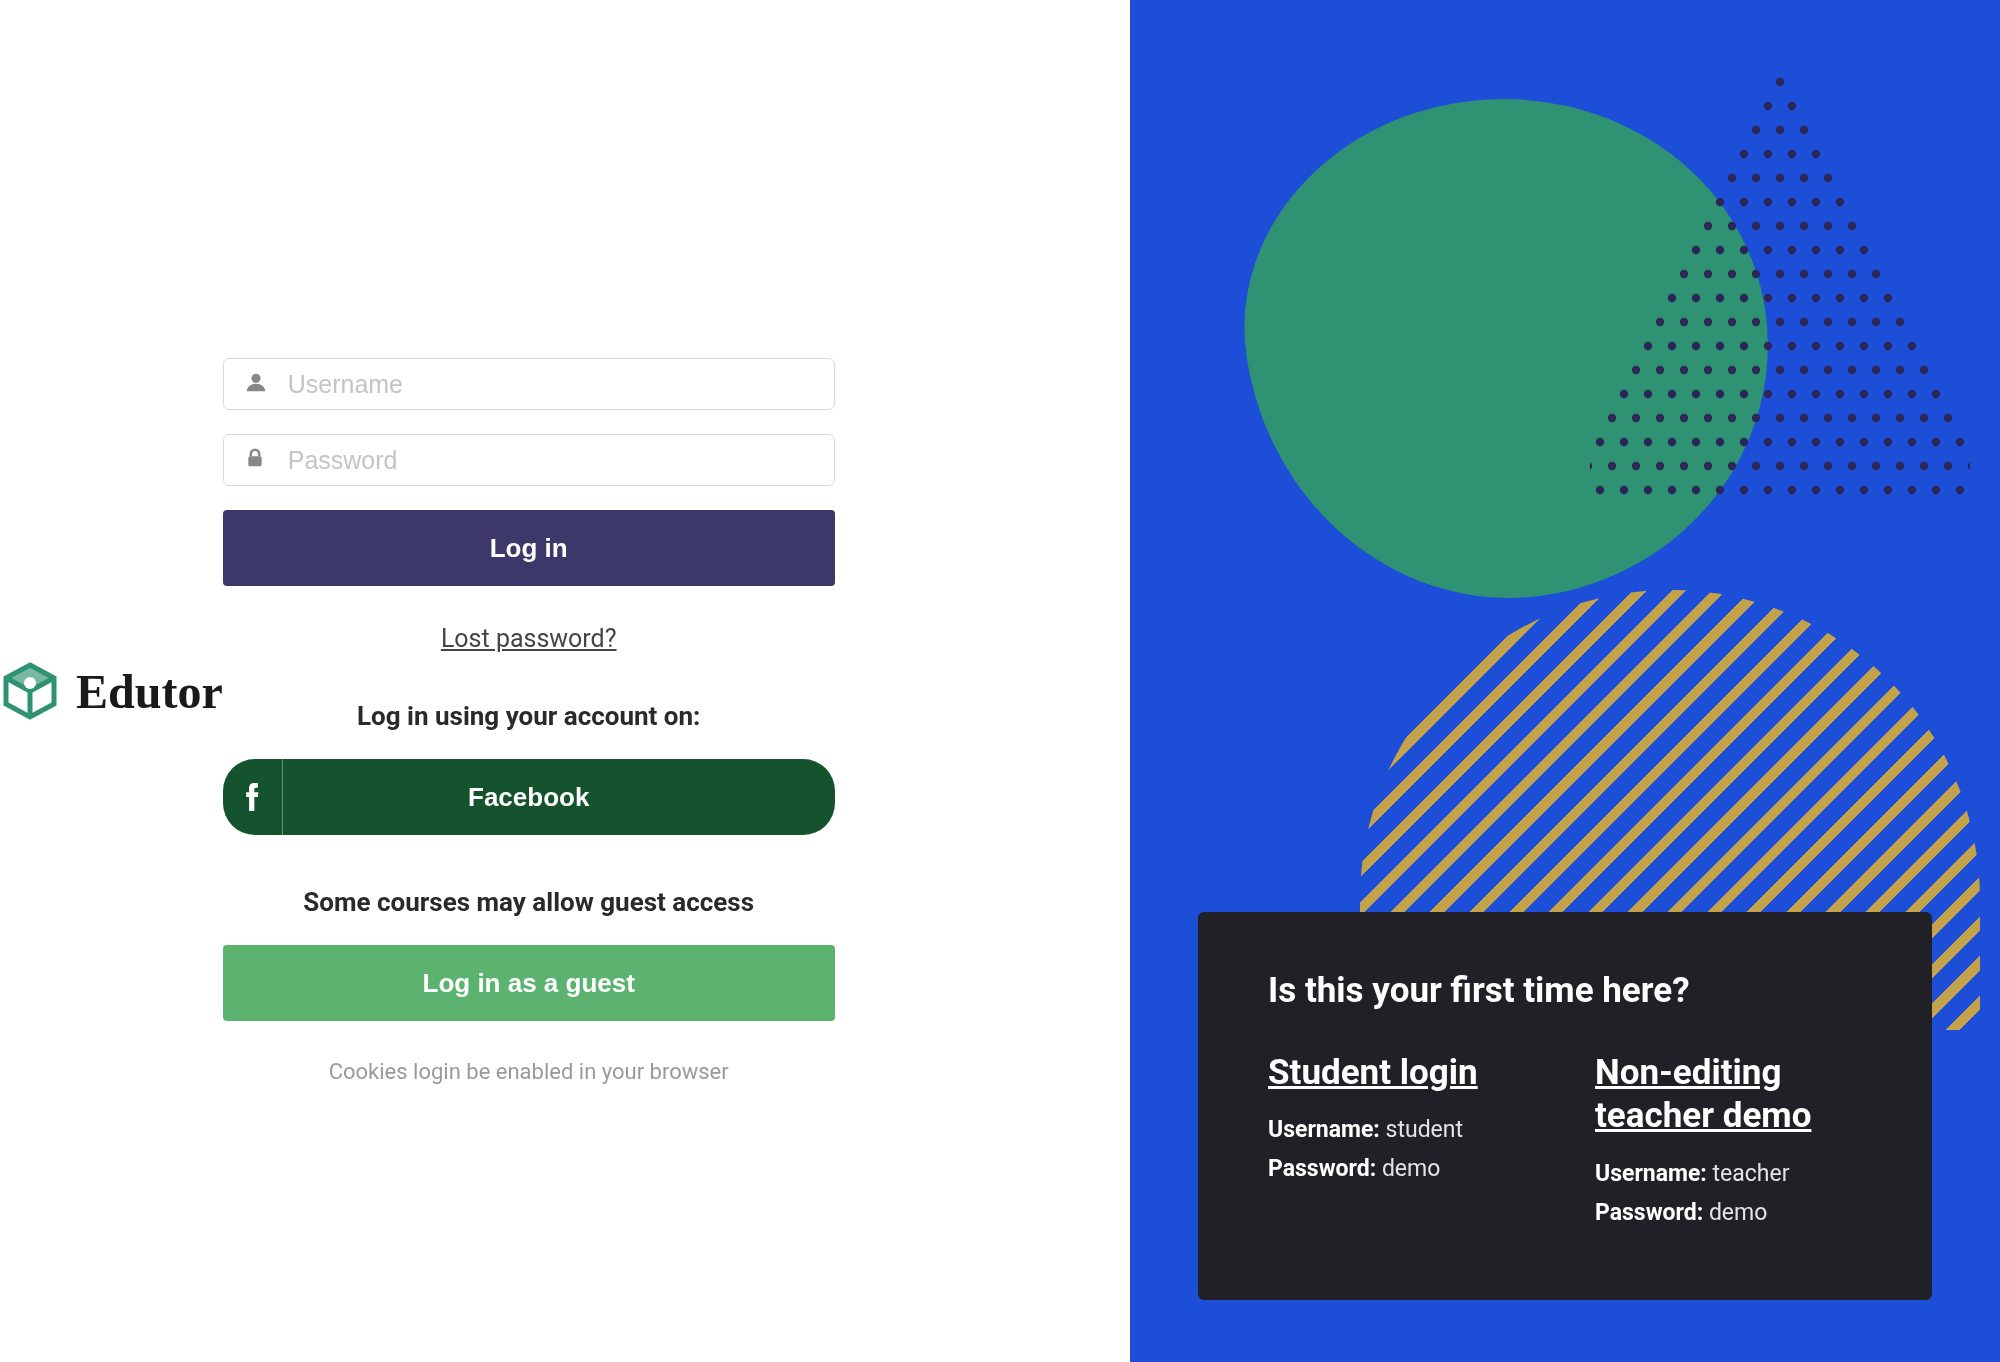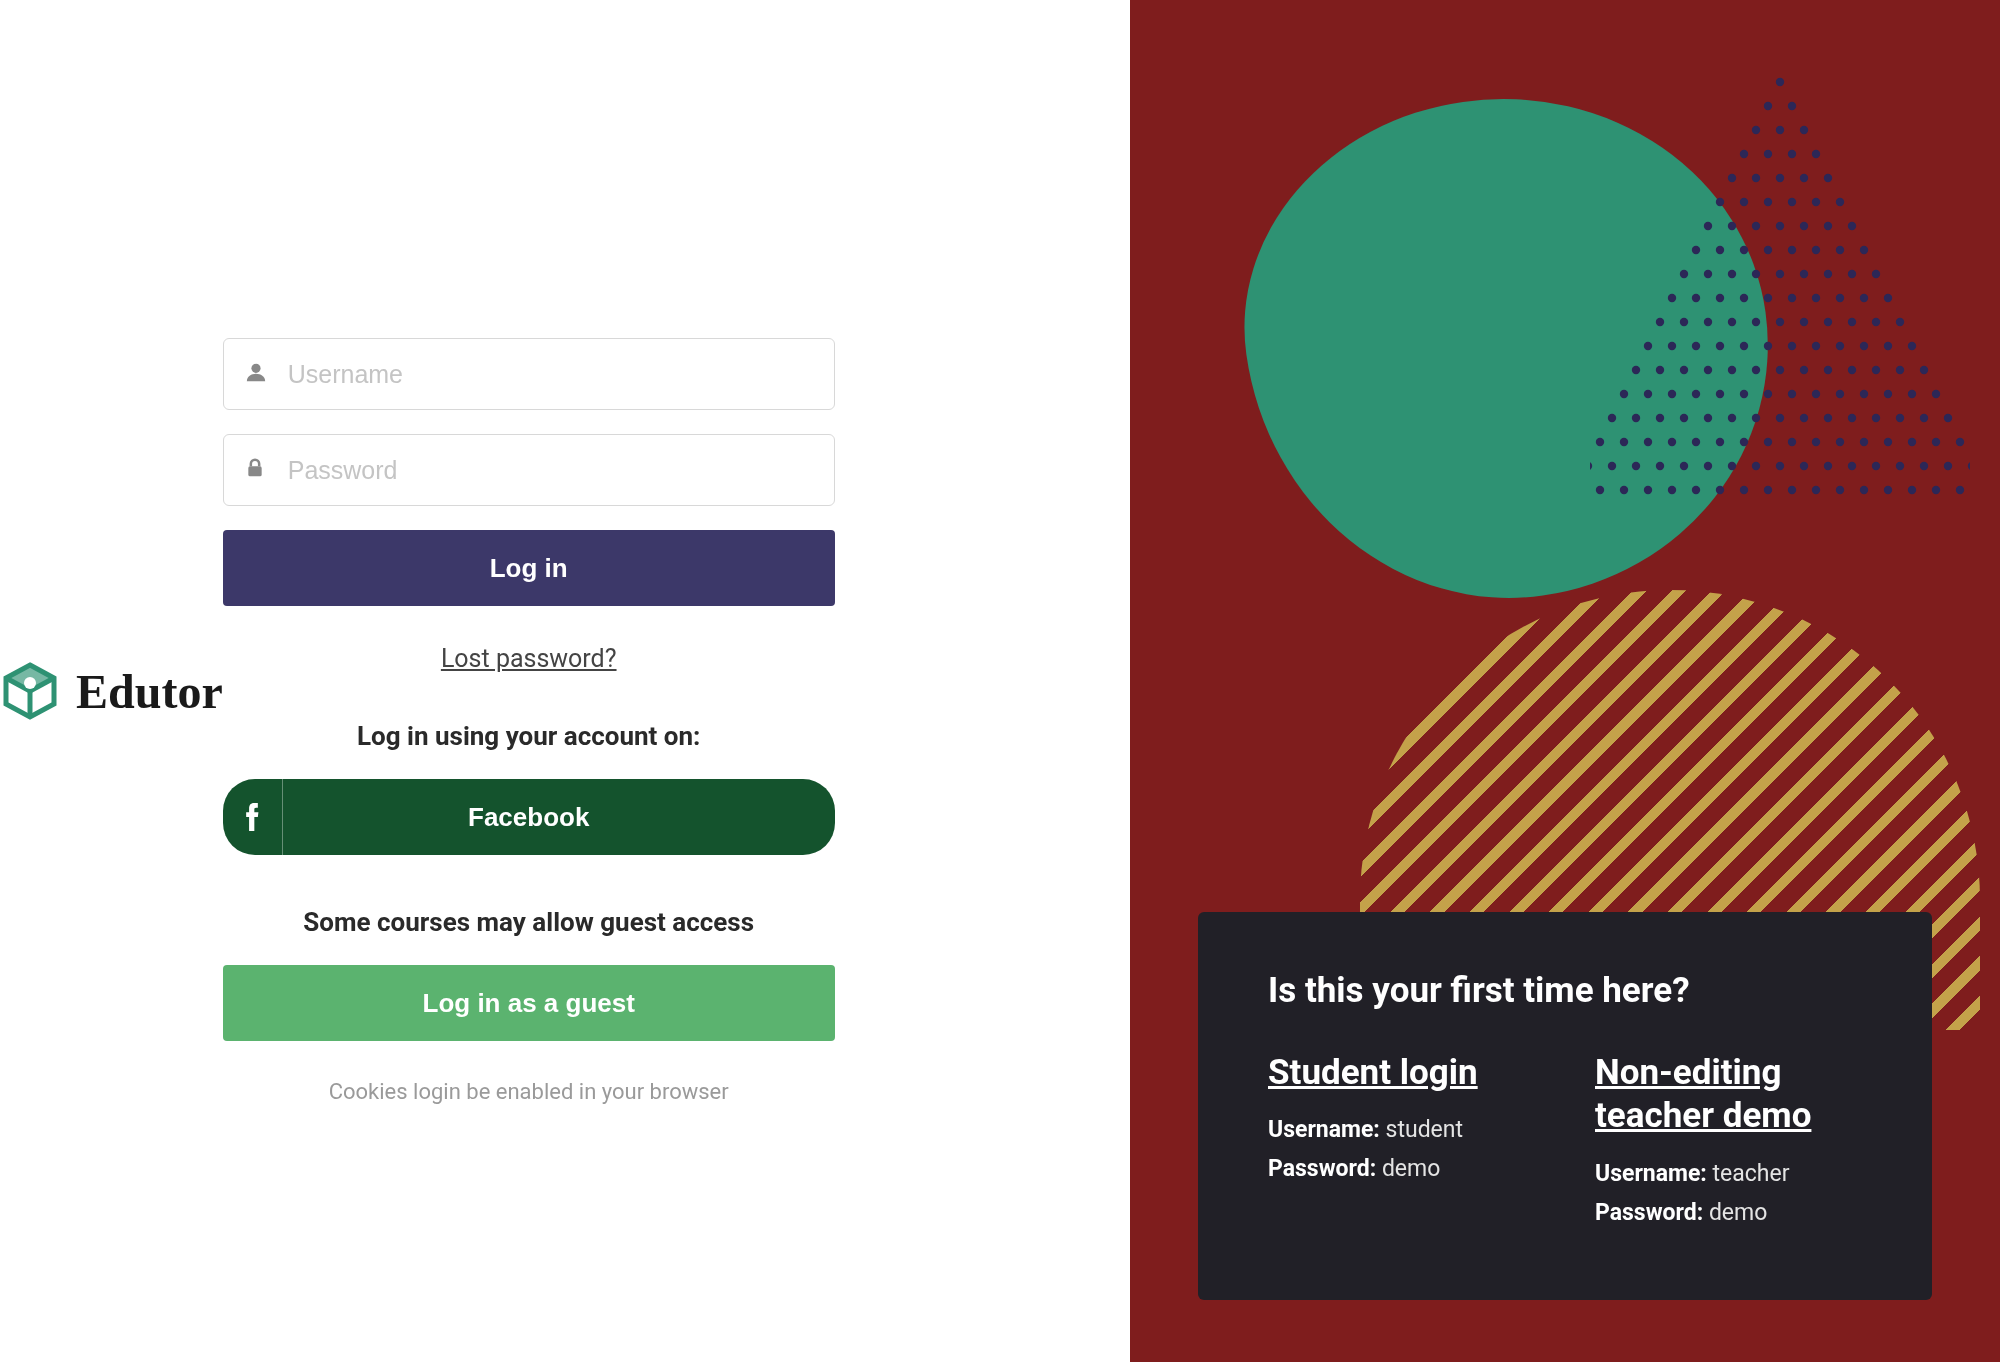--- a/index.html
+++ b/index.html
@@ -13,21 +13,21 @@
 .left-panel {
   width: 56.5%;
   background: #fff;
   padding-top: 80px;
   display: flex;
   flex-direction: row;
   align-items: center;
 }
 .right-panel {
   width: 43.5%;
-  background: #7f1d1d;
+  background: #1d4ed8;
   position: relative;
   overflow: hidden;
 }
 .logo {
   display: flex;
   align-items: center;
   gap: 16px;
   margin-bottom: 60px;
 }
 .logo-text {
@@ -47,21 +47,21 @@
 }
 .input-icon {
   position: absolute;
   left: 22px;
   top: 50%;
   transform: translateY(-50%);
   color: #888;
 }
 .text-input {
   width: 100%;
-  height: 72px;
+  height: 52px;
   padding: 0 20px 0 64px;
   border: 1px solid #d8d8d8;
   border-radius: 6px;
   font-size: 25px;
   color: #333;
 }
 .text-input::placeholder { color: #c4c4c4; }
 .btn {
   width: 100%;
   height: 76px;

